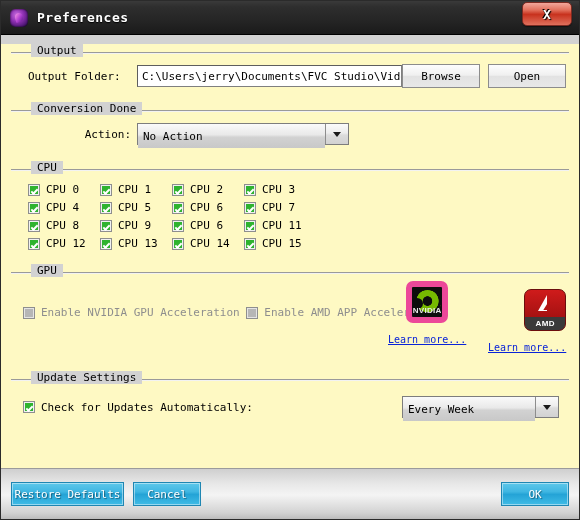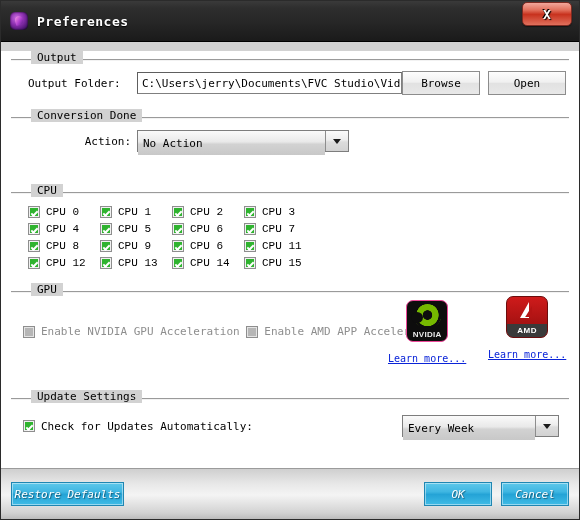--- a/index.html
+++ b/index.html
@@ -9,21 +9,21 @@
     font-size:11px;color:#000;background:#d4d0c8;
   }
   .window{
     position:relative;width:580px;height:520px;box-sizing:border-box;
     background:#d2d2d2;
     border:1px solid #2b2b2b;
   }
 
   
   .titlebar{
-    position:relative;height:41px;box-sizing:border-box;
+    position:relative;height:34px;box-sizing:border-box;
     background:linear-gradient(to bottom,#3a3a3a 0%,#2e2e2e 18%,#262626 55%,#1a1a1a 100%);
     border-bottom:1px solid #000;
     display:flex;align-items:center;
   }
   .title-icon{
     width:18px;height:18px;margin-left:9px;margin-right:9px;border-radius:5px;
     background:radial-gradient(circle at 38% 34%, #c96fe0 0%, #8c2fb0 42%, #4a1570 78%, #200a35 100%);
     position:relative;flex:none;
     box-shadow:0 0 2px #000 inset;
   }
@@ -45,21 +45,21 @@
     cursor:pointer;
   }
   .close-btn .x{
     color:#fff;font-weight:bold;font-size:13px;text-shadow:1px 1px 1px #000,-1px -1px 0 #000;
     line-height:1;
   }
 
   
   .body{
     position:relative;height:433px;box-sizing:border-box;
-    background:#ffffff;
+    background:#fef9c3;
     padding:0 10px;
   }
 
   .group{position:relative;margin-top:10px;}
   .group .gline{
     position:absolute;left:0;right:0;top:8px;height:0;
     border-top:1px solid #9a9a9a;
   }
   .group .gline::after{
     content:"";position:absolute;left:0;right:0;top:0;height:0;border-top:1px solid #f2f2f2;
@@ -118,26 +118,26 @@
     content:"";position:absolute;left:2px;top:4px;width:5px;height:2px;
     border-left:2px solid #fff;border-bottom:2px solid #fff;
     transform:rotate(-45deg);
   }
   .cbox.off{background:#b6b6b6;box-shadow:0 0 0 1px #e4e4e4 inset;}
   .cbox.off::after{display:none;}
   .cb .cbl{margin-left:6px;font-size:11px;color:#000;}
   .cb.disabled .cbl{color:#8e8e8e;}
 
   
-  .cpu-grid{display:grid;grid-template-columns:repeat(4,72px);row-gap:5px;font-family:Liberation Mono, monospace;}
+  .cpu-grid{display:grid;grid-template-columns:repeat(4,72px);row-gap:5px;}
 
   
   .logo-nv{
     width:42px;height:42px;box-sizing:border-box;border-radius:7px;
-    background:#0d0d0d;border:1px solid #ec4899;position:relative;overflow:hidden;
+    background:#0d0d0d;border:6px solid #ec4899;position:relative;overflow:hidden;
     display:flex;flex-direction:column;align-items:center;justify-content:flex-start;
   }
   .logo-nv .eye{
     margin-top:3px;width:27px;height:24px;border-radius:50% 50% 50% 50%;
     background:radial-gradient(circle at 50% 46%, #0d0d0d 0 24%, #76b900 27% 58%, #0d0d0d 61% 72%, #76b900 75% 100%);
     position:relative;
   }
   .logo-nv .eye::after{
     content:"";position:absolute;left:-3px;top:8px;width:12px;height:11px;background:#0d0d0d;
     border-radius:50%;
@@ -180,21 +180,20 @@
     display:flex;align-items:center;padding:0 10px;
   }
   .bluebtn{
     box-sizing:border-box;height:24px;
     background:linear-gradient(to bottom,#5ec8ea 0%,#3fb6e2 40%,#24a3d6 52%,#40bce6 100%);
     border:1px solid #1f86b2;
     display:flex;align-items:center;justify-content:center;
     color:#fff;font-size:11px;cursor:pointer;
     text-shadow:1px 1px 1px rgba(0,0,0,.45);
     box-shadow:0 0 0 1px rgba(255,255,255,.45) inset;
-    font-style:italic;
   }
 </style>
 </head>
 <body>
 
 <div class="window">
 
   <div class="titlebar">
     <div class="title-icon"></div>
     <div class="title-text">Preferences</div>
@@ -227,21 +226,21 @@
           <div class="combo" style="width:212px;">
             <div class="ctext">No Action</div>
             <div class="carrow">
                 <i class="tri"></i>
               </div>
           </div>
         </div>
       </div>
     </div>
 
-    <div class="group" style="margin-top:32px;">
+    <div class="group" style="margin-top:16px;">
       <div class="gline"></div>
       <div class="glabel">CPU</div>
       <div class="gbody" style="padding-top:9px;">
         <div class="row" style="padding-left:17px;align-items:center;">
           <div class="cpu-grid" id="cpu-grid">
               <div class="cb">
                 <span class="cbox"></span>
                 <span class="cbl">CPU 0</span>
               </div>
               <div class="cb">
@@ -325,21 +324,21 @@
         </div>
 
         <div style="position:absolute;left:377px;top:4px;display:flex;flex-direction:column;align-items:center;">
           <div class="logo-nv">
             <div class="eye"></div>
             <div class="nvtxt">NVIDIA</div>
           </div>
           <div class="learn" style="margin-top:11px;">Learn more...</div>
         </div>
 
-        <div style="position:absolute;left:477px;top:0;display:flex;flex-direction:column;align-items:center;">
+        <div style="position:absolute;left:477px;top:12px;display:flex;flex-direction:column;align-items:flex-end;">
           <div class="logo-amd">
             <div class="arrow"></div>
             <div class="arrow2"></div>
             <div class="amdtxt">AMD</div>
           </div>
           <div class="learn" style="margin-top:11px;">Learn more...</div>
         </div>
       </div>
     </div>
 
@@ -359,17 +358,17 @@
               </div>
           </div>
         </div>
       </div>
     </div>
 
   </div>
 
   <div class="footer">
     <div class="bluebtn" style="width:113px;">Restore Defaults</div>
+    <div class="bluebtn" style="width:68px;margin-left:9px;">Cancel</div>
     <div class="bluebtn" style="width:68px;margin-left:auto;">OK</div>
-    <div class="bluebtn" style="width:68px;margin-left:9px;">Cancel</div>
   </div>
 
 </div>
 
 </body></html>

